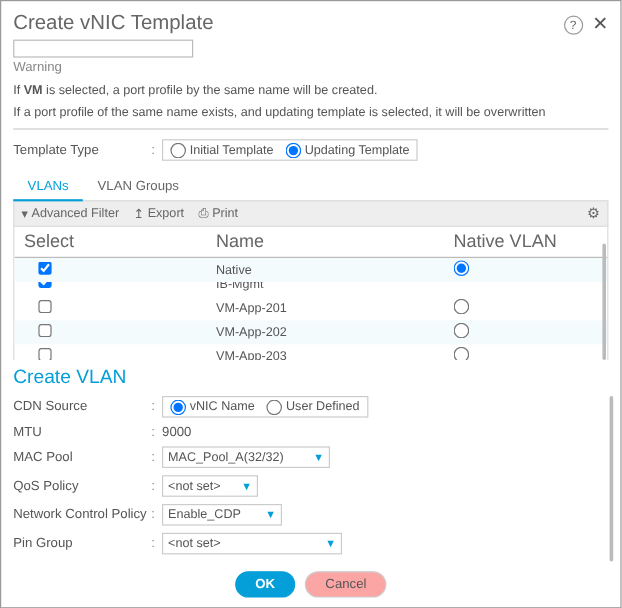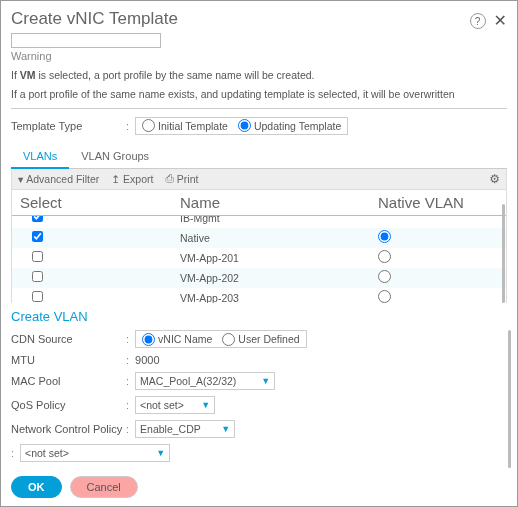--- a/index.html
+++ b/index.html
@@ -35,27 +35,27 @@
   .col-select { width: 160px; }
   .col-name { flex: 1; }
   .col-native { width: 120px; }
   .grid-row { display: flex; align-items: center; padding: 4px 8px; height: 20px; }
   .grid-row.even { background: #f4fbfd; }
   .grid-row .cb { width: 160px; padding-left: 12px;}
   .grid-row .nm { flex: 1; font-size: 10.5px; color: #555; }
   .grid-row .nv { width: 120px; }
   input[type=checkbox] { width: 11px; height: 11px; }
   .nv input[type=radio] { }
-  .link { color: #049fd9; font-size: 13px; padding: 6px 0; display: inline-block; cursor: pointer; }
+  .link { color: #049fd9; font-size: 16px; padding: 6px 0; display: inline-block; cursor: pointer; }
   .select-ctl { border: 1px solid #ccc; height: 18px; display: flex; align-items: center; padding: 0 4px; font-size: 10.5px; color: #555; min-width: 110px; cursor: pointer; }
   .select-ctl .caret { margin-left: auto; color: #049fd9; font-size: 9px; }
   .text-val { font-size: 11px; color: #555; }
   .middle-scroll { position: relative; }
   .mid-scroll-hint { position:absolute; right:-4px; top:0; bottom:0; width:3px; background:#bbb; border-radius:2px;}
-  .footer { margin-top: auto; display: flex; justify-content: flex-start; gap: 8px; padding-top: 8px; }
+  .footer { margin-top: auto; display: flex; justify-content: center; gap: 8px; padding-top: 8px; }
   .btn { border-radius: 12px; padding: 4px 16px; font-size: 11px; cursor: pointer; border: 1px solid #ccc; background: #fca5a5; color: #555; }
   .btn.primary { background: #049fd9; color: #fff; border-color: #049fd9; font-weight: bold;}
 </style>
 </head>
 <body>
 
 <div class="dialog">
 
   <div class="header">
     <div class="title">Create vNIC Template</div>
@@ -112,30 +112,30 @@
   </div>
 
   <div class="table-wrap">
     <div class="grid">
       <div class="grid-header">
         <div class="col-select">Select</div>
         <div class="col-name">Name</div>
         <div class="col-native">Native VLAN</div>
       </div>
       <div id="rows-container">
+          <div class="grid-row even">
+            <div class="cb"><input type="checkbox" checked="" style=""></div>
+            <div class="nm">Native</div>
+            <div class="nv"><input type="radio" name="native" checked="" style=""></div>
+          </div>
           <div class="grid-row" style="height: 12px; overflow: hidden; align-items: flex-end;">
             <div class="cb"><input type="checkbox" checked="" style=""></div>
             <div class="nm">IB-Mgmt</div>
             <div class="nv"></div>
           </div>
-          <div class="grid-row even">
-            <div class="cb"><input type="checkbox" checked="" style=""></div>
-            <div class="nm">Native</div>
-            <div class="nv"><input type="radio" name="native" checked="" style=""></div>
-          </div>
           <div class="grid-row">
             <div class="cb"><input type="checkbox" style=""></div>
             <div class="nm">VM-App-201</div>
             <div class="nv"><input type="radio" name="native" style=""></div>
           </div>
           <div class="grid-row even">
             <div class="cb"><input type="checkbox" style=""></div>
             <div class="nm">VM-App-202</div>
             <div class="nv"><input type="radio" name="native" style=""></div>
           </div>
@@ -198,20 +198,21 @@
   <div class="form-row">
     <div class="form-label">Network Control Policy</div>
     <span class="colon">:</span>
     <div class="select-ctl" style="min-width:100px">
       <span>Enable_CDP</span>
       <span class="caret">▼</span>
     </div>
   </div>
 
   <div class="form-row">
+    <div class="form-label">Pin Group</div>
     <span class="colon">:</span>
     <div class="select-ctl" style="min-width:150px">
       <span>&lt;not set&gt;</span>
       <span class="caret">▼</span>
     </div>
   </div>
   <div class="mid-scroll-hint"></div>
   </div>
 
   <div class="footer">

